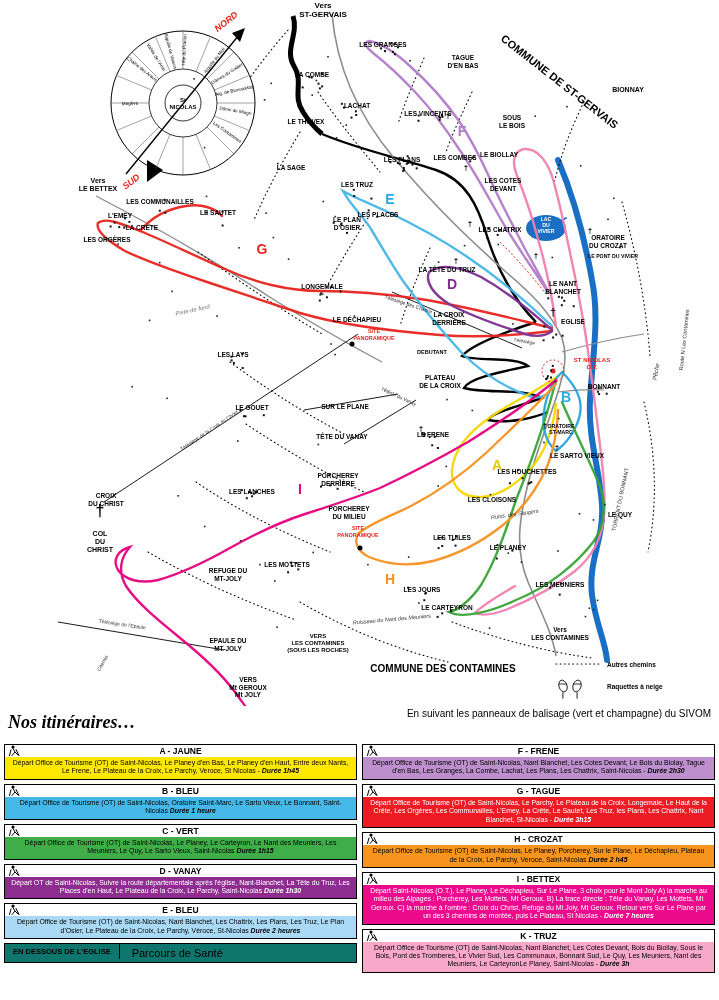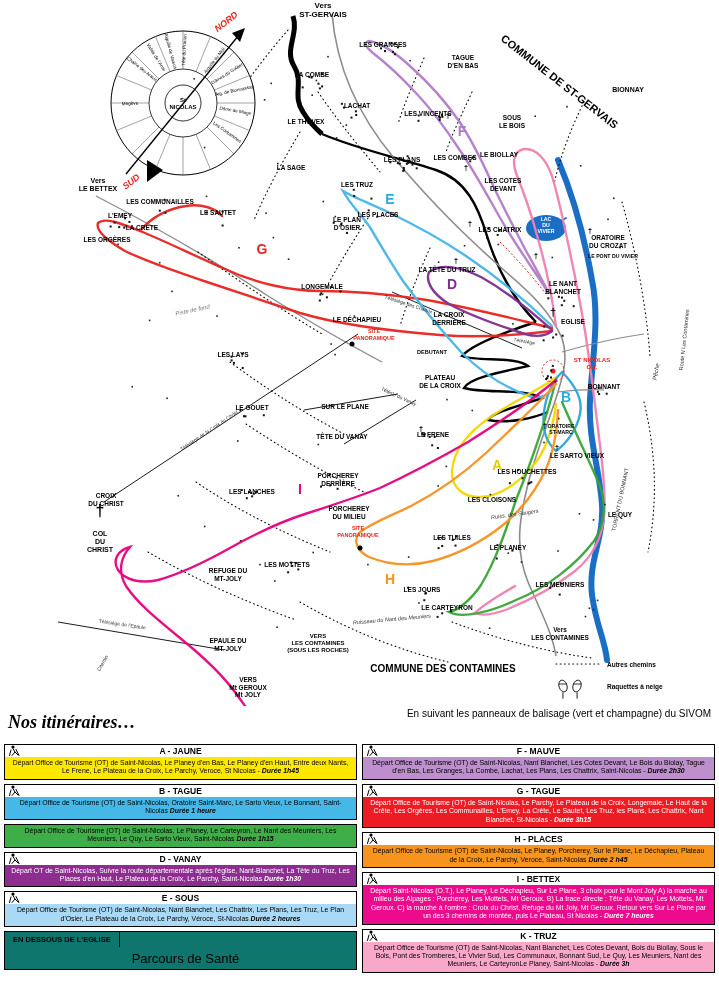--- a/index.html
+++ b/index.html
@@ -15,21 +15,21 @@
   .h-right .sub{font-size:10px;margin-top:2px;}
   .cols{position:absolute;top:744px;left:4px;width:711px;display:flex;gap:5px;}
   .col{flex:1;display:flex;flex-direction:column;gap:4px;}
   .route-box{border:1px solid #000;background:#86efac;}
   .route-head{position:relative;text-align:center;font-size:8.5px;font-weight:bold;padding:1px 0 1px 0;background:#fff;}
   .route-icon{position:absolute;left:3px;top:0px;}
   .route-body{font-size:6.9px;line-height:1.22;text-align:center;padding:2px 5px 3px 5px;}
   .route-dur{font-style:italic;font-weight:bold;}
   .footer-box{border:1px solid #000;display:flex;align-items:flex-start;background:#0f766e;}
   .footer-label{font-weight:bold;font-size:7.5px;padding:3px 8px;border-right:1px solid #000;}
-  .footer-value{font-size:13px;padding:3px 12px;flex:1;margin-top:16px;}
+  .footer-value{font-size:11px;padding:3px 12px;flex:1;}
 </style>
 </head>
 <body>
 
 <div class="page">
 
   <div class="map-wrap">
     <svg id="map-svg" width="719" height="706" viewBox="0 0 719 706" xmlns="http://www.w3.org/2000/svg">
 
       <g fill="none" stroke="#1a6fc4" stroke-linecap="round">
@@ -506,28 +506,37 @@
     </div>
 
     <div class="route-box">
       <div class="route-head">
         <span class="route-icon">
           <svg width="16" height="11" viewBox="0 0 16 11">
             <circle cx="5" cy="2" r="1.6" fill="#000"></circle>
             <path d="M5,3.6 L7,7 L4,10.5 M7,7 L10,10 M3,5 L1.5,10.5 M8,4.5 L11,10.5" stroke="#000" stroke-width="1" fill="none" stroke-linecap="round"></path>
           </svg>
         </span>
-        <span class="route-code">B - TAGUE</span>
+        <span class="route-code">B - BLEU</span>
       </div>
       <div class="route-body" style="background: rgb(69, 184, 232); color: rgb(0, 0, 0);">
         <span class="route-text">Départ Office de Tourisme (OT) de Saint-Nicolas, Oratoire Saint-Marc, Le Sarto Vieux, Le Bonnant, Saint-Nicolas</span> <span class="route-dur">Durée 1 heure</span>
       </div>
     </div>
 
     <div class="route-box">
+      <div class="route-head">
+        <span class="route-icon">
+          <svg width="16" height="11" viewBox="0 0 16 11">
+            <circle cx="5" cy="2" r="1.6" fill="#000"></circle>
+            <path d="M5,3.6 L7,7 L4,10.5 M7,7 L10,10 M3,5 L1.5,10.5 M8,4.5 L11,10.5" stroke="#000" stroke-width="1" fill="none" stroke-linecap="round"></path>
+          </svg>
+        </span>
+        <span class="route-code">C - VERT</span>
+      </div>
       <div class="route-body" style="background: rgb(63, 174, 73); color: rgb(0, 0, 0);">
         <span class="route-text">Départ Office de Tourisme (OT) de Saint-Nicolas, Le Planey, Le Carteyron, Le Nant des Meuniers, Les Meuniers, Le Quy, Le Sarto Vieux, Saint-Nicolas</span> <span class="route-dur">Durée 1h15</span>
       </div>
     </div>
 
     <div class="route-box">
       <div class="route-head">
         <span class="route-icon">
           <svg width="16" height="11" viewBox="0 0 16 11">
             <circle cx="5" cy="2" r="1.6" fill="#000"></circle>
@@ -542,41 +551,41 @@
     </div>
 
     <div class="route-box">
       <div class="route-head">
         <span class="route-icon">
           <svg width="16" height="11" viewBox="0 0 16 11">
             <circle cx="5" cy="2" r="1.6" fill="#000"></circle>
             <path d="M5,3.6 L7,7 L4,10.5 M7,7 L10,10 M3,5 L1.5,10.5 M8,4.5 L11,10.5" stroke="#000" stroke-width="1" fill="none" stroke-linecap="round"></path>
           </svg>
         </span>
-        <span class="route-code">E - SOUS</span>
+        <span class="route-code">E - BLEU</span>
       </div>
       <div class="route-body" style="background: rgb(169, 217, 245); color: rgb(0, 0, 0);">
         <span class="route-text">Départ Office de Tourisme (OT) de Saint-Nicolas, Nant Blanchet, Les Chattrix, Les Plans, Les Truz, Le Plan d'Osier, Le Plateau de la Croix, Le Parchy, Véroce, St-Nicolas</span> <span class="route-dur">Durée 2 heures</span>
       </div>
     </div>
   <div class="footer-box">
           <div class="footer-label">EN DESSOUS DE L'EGLISE</div>
           <div class="footer-value">Parcours de Santé</div>
         </div>
       </div>
     <div class="col" id="col-right">
     <div class="route-box">
       <div class="route-head">
         <span class="route-icon">
           <svg width="16" height="11" viewBox="0 0 16 11">
             <circle cx="5" cy="2" r="1.6" fill="#000"></circle>
             <path d="M5,3.6 L7,7 L4,10.5 M7,7 L10,10 M3,5 L1.5,10.5 M8,4.5 L11,10.5" stroke="#000" stroke-width="1" fill="none" stroke-linecap="round"></path>
           </svg>
         </span>
-        <span class="route-code">F - MAUVE</span>
+        <span class="route-code">F - FRENE</span>
       </div>
       <div class="route-body" style="background: rgb(189, 143, 204); color: rgb(0, 0, 0);">
         <span class="route-text">Départ Office de Tourisme (OT) de Saint-Nicolas, Nant Blanchet, Les Cotes Devant, Le Bois du Biolay, Tague d'en Bas, Les Granges, La Combe, Lachat, Les Plans, Les Chattrix, Saint-Nicolas -</span> <span class="route-dur">Durée 2h30</span>
       </div>
     </div>
 
     <div class="route-box">
       <div class="route-head">
         <span class="route-icon">
           <svg width="16" height="11" viewBox="0 0 16 11">
@@ -592,21 +601,21 @@
     </div>
 
     <div class="route-box">
       <div class="route-head">
         <span class="route-icon">
           <svg width="16" height="11" viewBox="0 0 16 11">
             <circle cx="5" cy="2" r="1.6" fill="#000"></circle>
             <path d="M5,3.6 L7,7 L4,10.5 M7,7 L10,10 M3,5 L1.5,10.5 M8,4.5 L11,10.5" stroke="#000" stroke-width="1" fill="none" stroke-linecap="round"></path>
           </svg>
         </span>
-        <span class="route-code">H - PLACES</span>
+        <span class="route-code">H - CROZAT</span>
       </div>
       <div class="route-body" style="background: rgb(247, 148, 29); color: rgb(0, 0, 0);">
         <span class="route-text">Départ Office de Tourisme (OT) de Saint-Nicolas, Le Planey, Porcherey, Sur le Plane, Le Déchapieu, Plateau de la Croix, Le Parchy, Veroce, Saint-Nicolas</span> <span class="route-dur">Durée 2 h45</span>
       </div>
     </div>
 
     <div class="route-box">
       <div class="route-head">
         <span class="route-icon">
           <svg width="16" height="11" viewBox="0 0 16 11">

